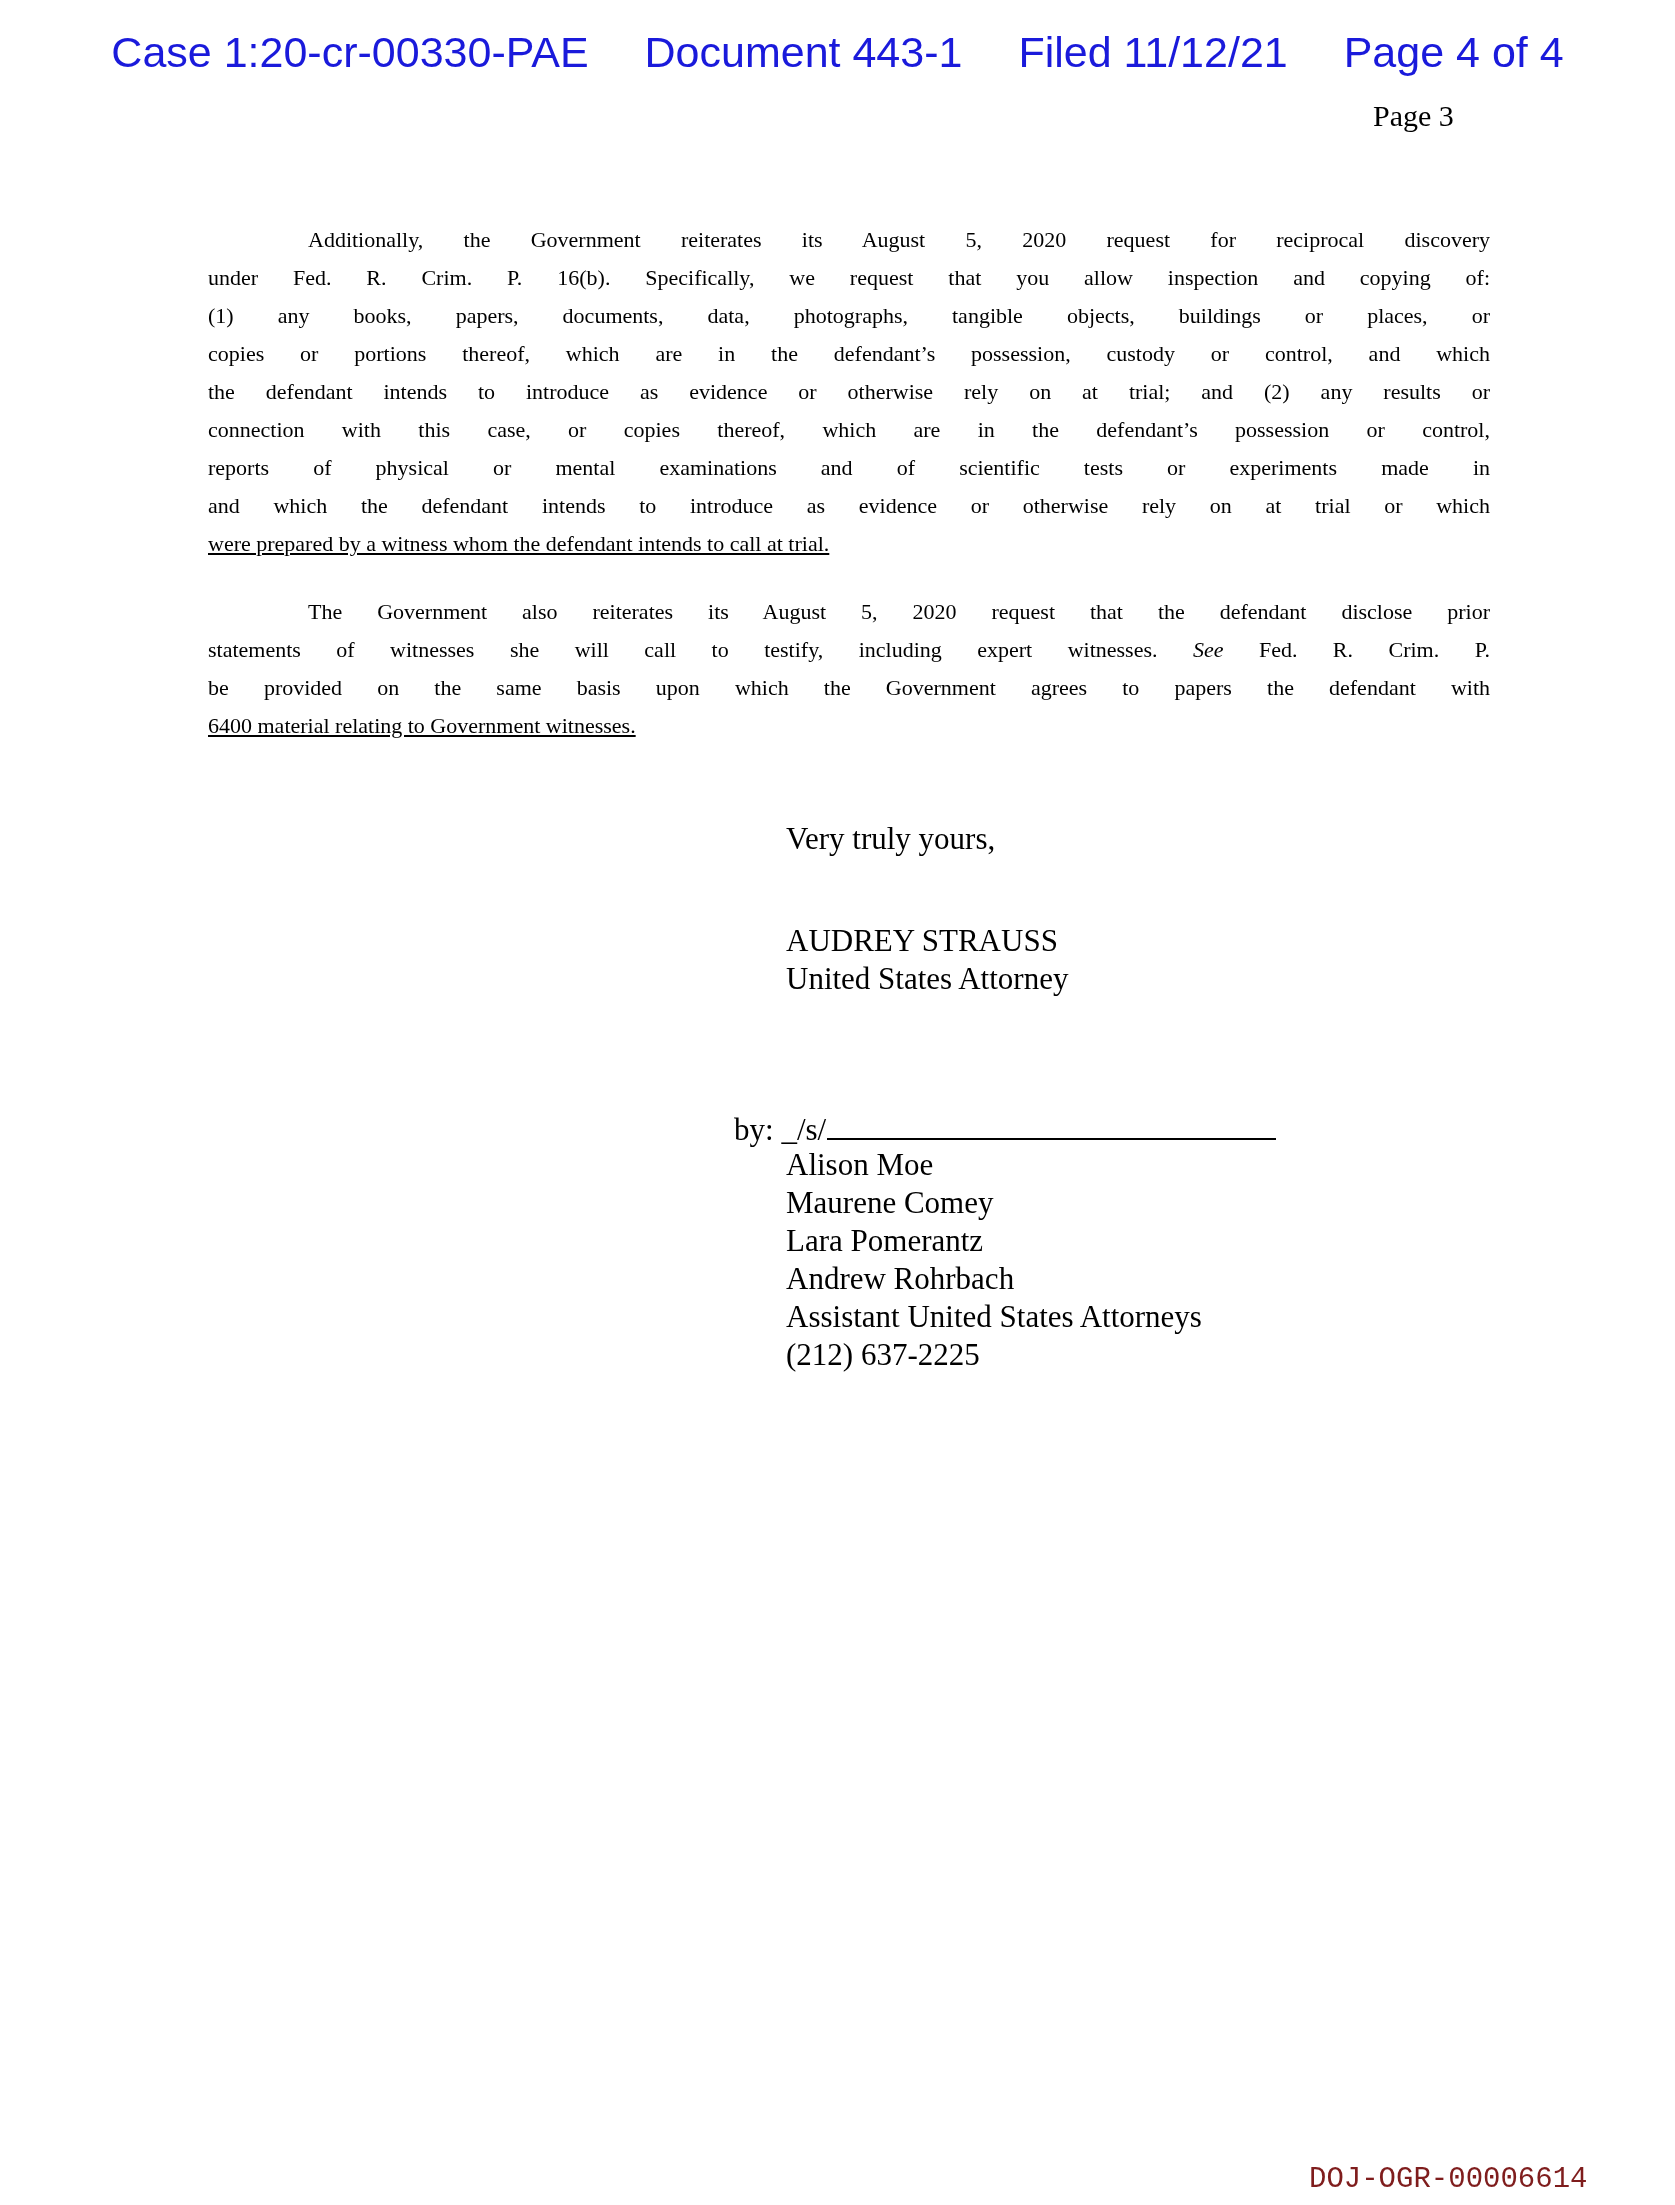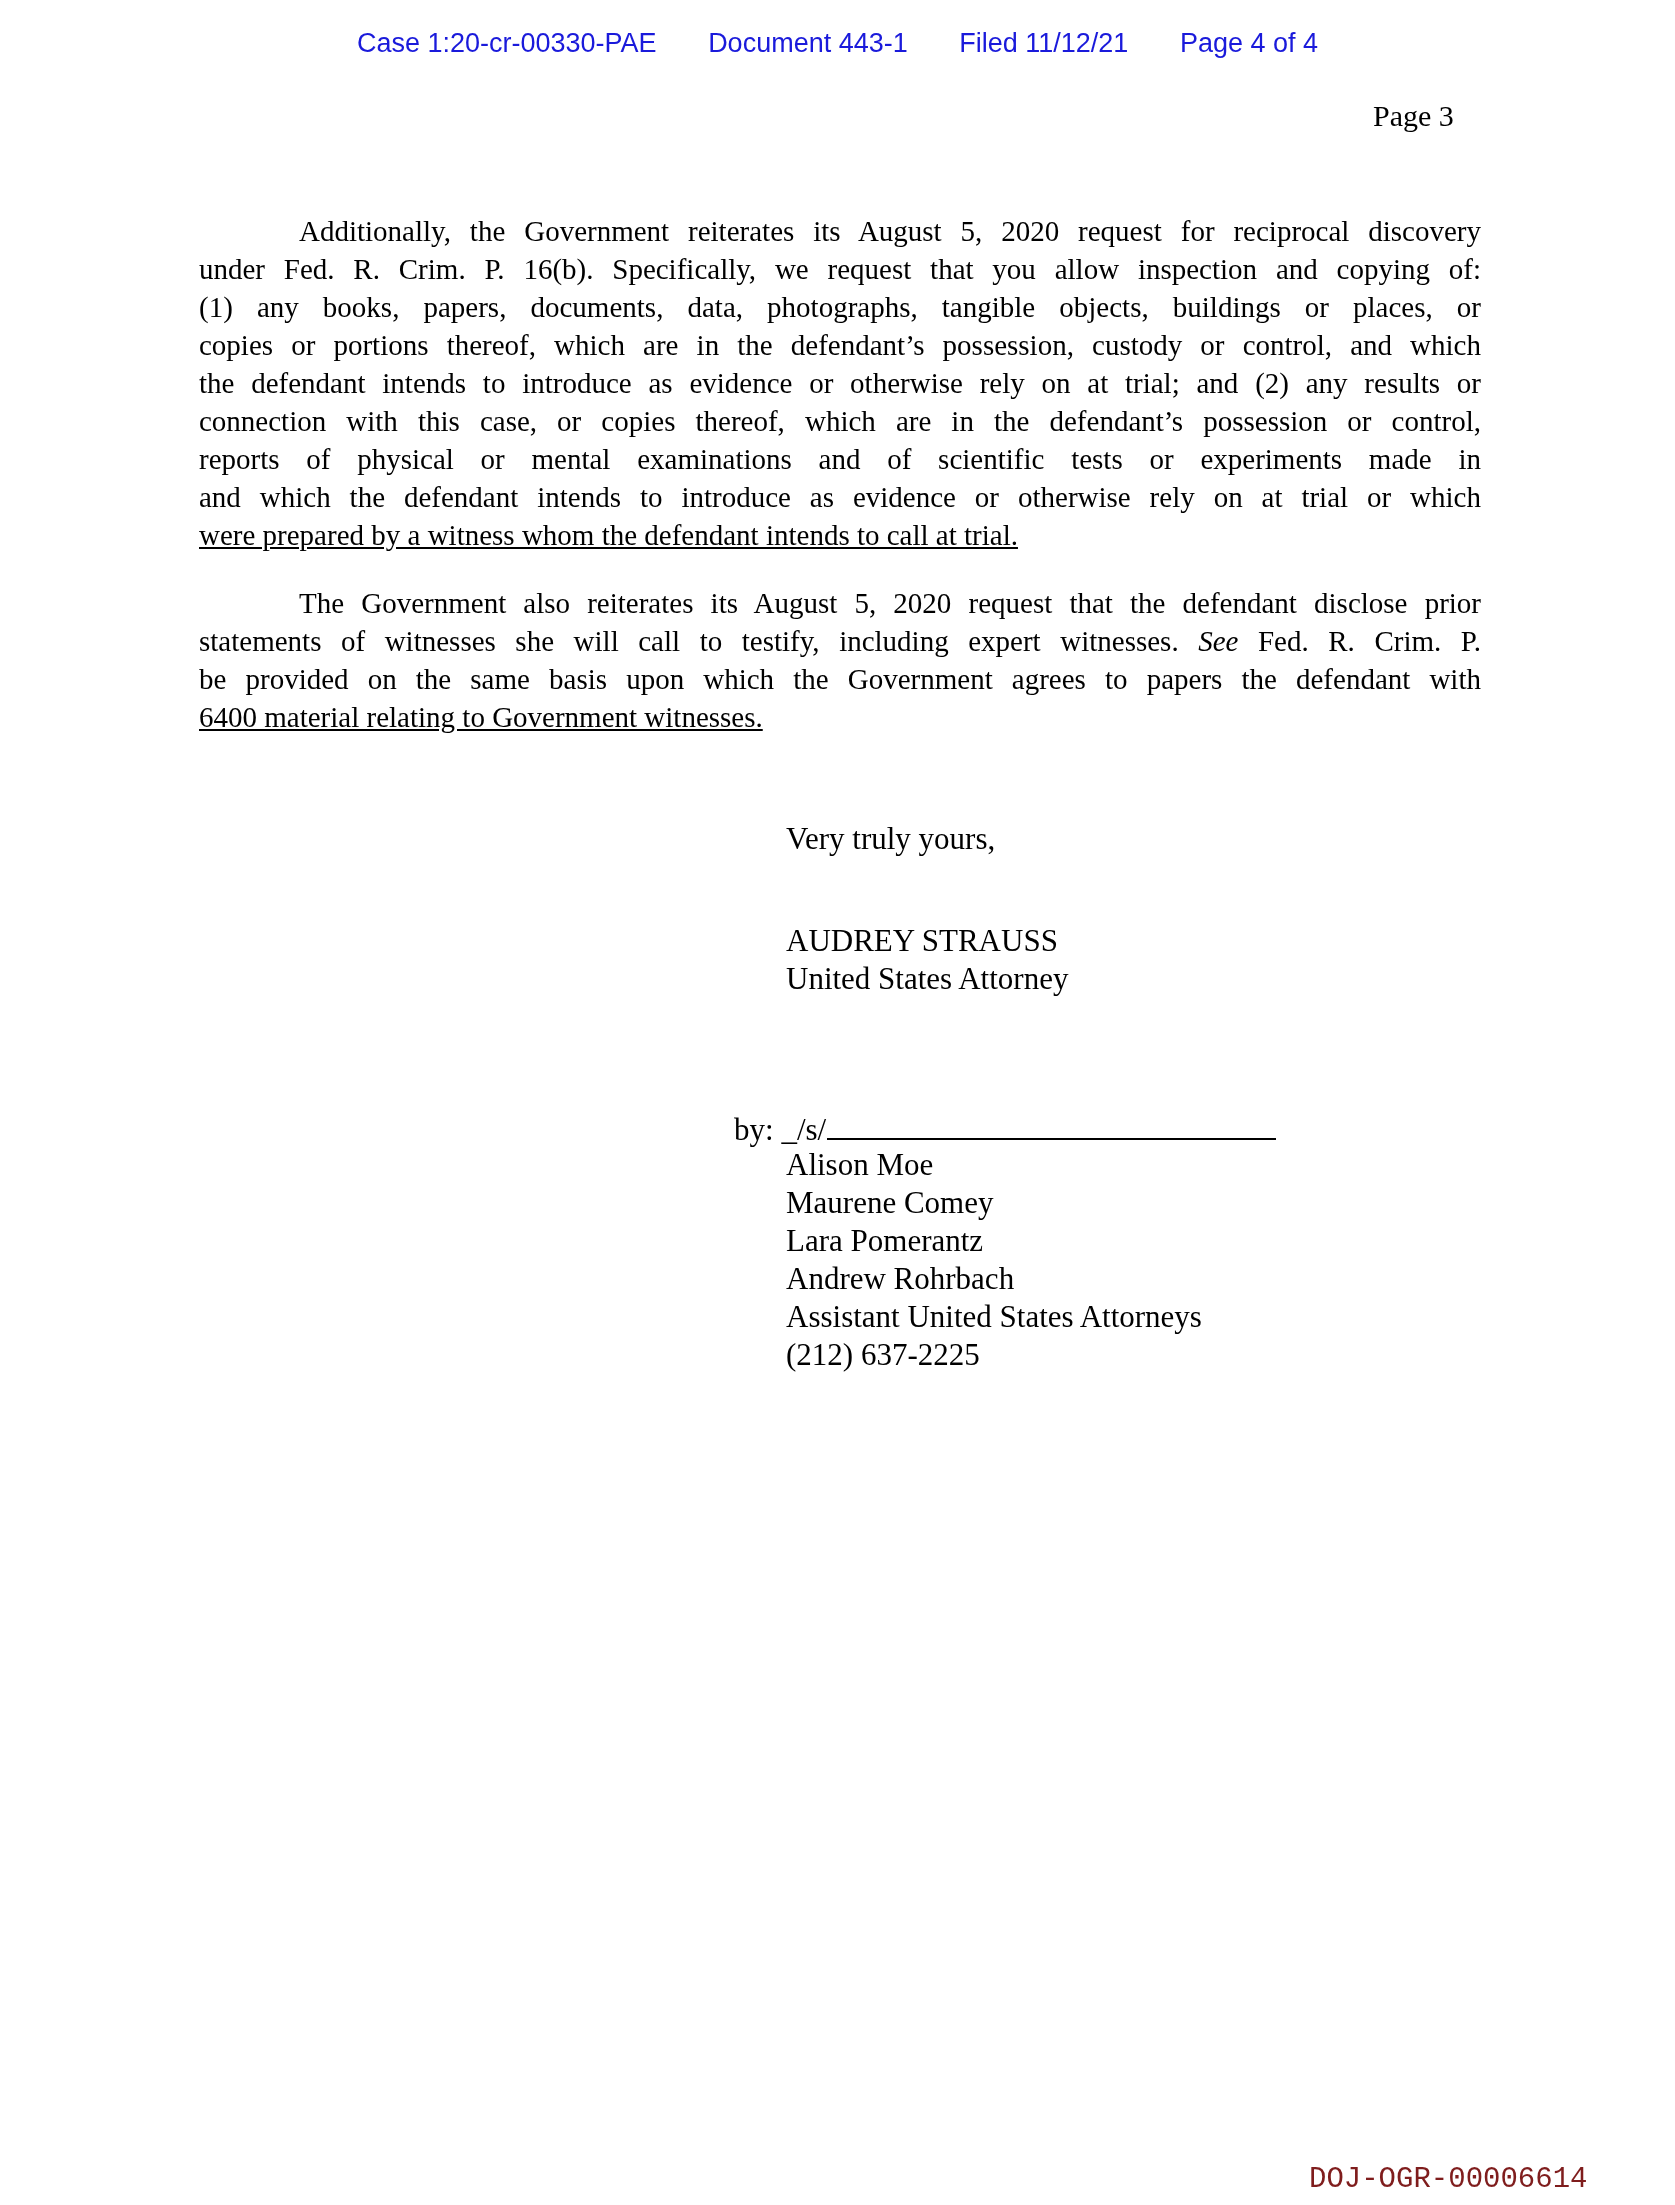--- a/index.html
+++ b/index.html
@@ -15,44 +15,44 @@
       font-family: "Liberation Serif", "DejaVu Serif", serif;
       color: #000000;
     }
     .stamp {
       position: absolute;
       top: 28px;
       left: 0;
       width: 1675px;
       text-align: center;
       font-family: "Liberation Sans", "DejaVu Sans", sans-serif;
-      font-size: 27px;
+      font-size: 43px;
       color: #1a1adb;
       white-space: nowrap;
       letter-spacing: 0px;
     }
     .stamp span {
       display: inline-block;
       margin: 0 22px;
     }
     .page-label {
       position: absolute;
       top: 99px;
       left: 1373px;
       font-size: 30px;
       white-space: nowrap;
     }
     .body-text {
       position: absolute;
       left: 196px;
       width: 1282px;
-      font-size: 29px;
+      font-size: 22px;
       line-height: 38px;
       text-align: justify;
-      margin: 3px;
+      margin: 12px;
     }
     .p1 { top: 209px; }
     .p2 { top: 581px; }
     .indent { display: inline-block; width: 100px; }
     .line {
       display: block;
       text-align: justify;
       text-align-last: justify;
       white-space: nowrap;
     }

